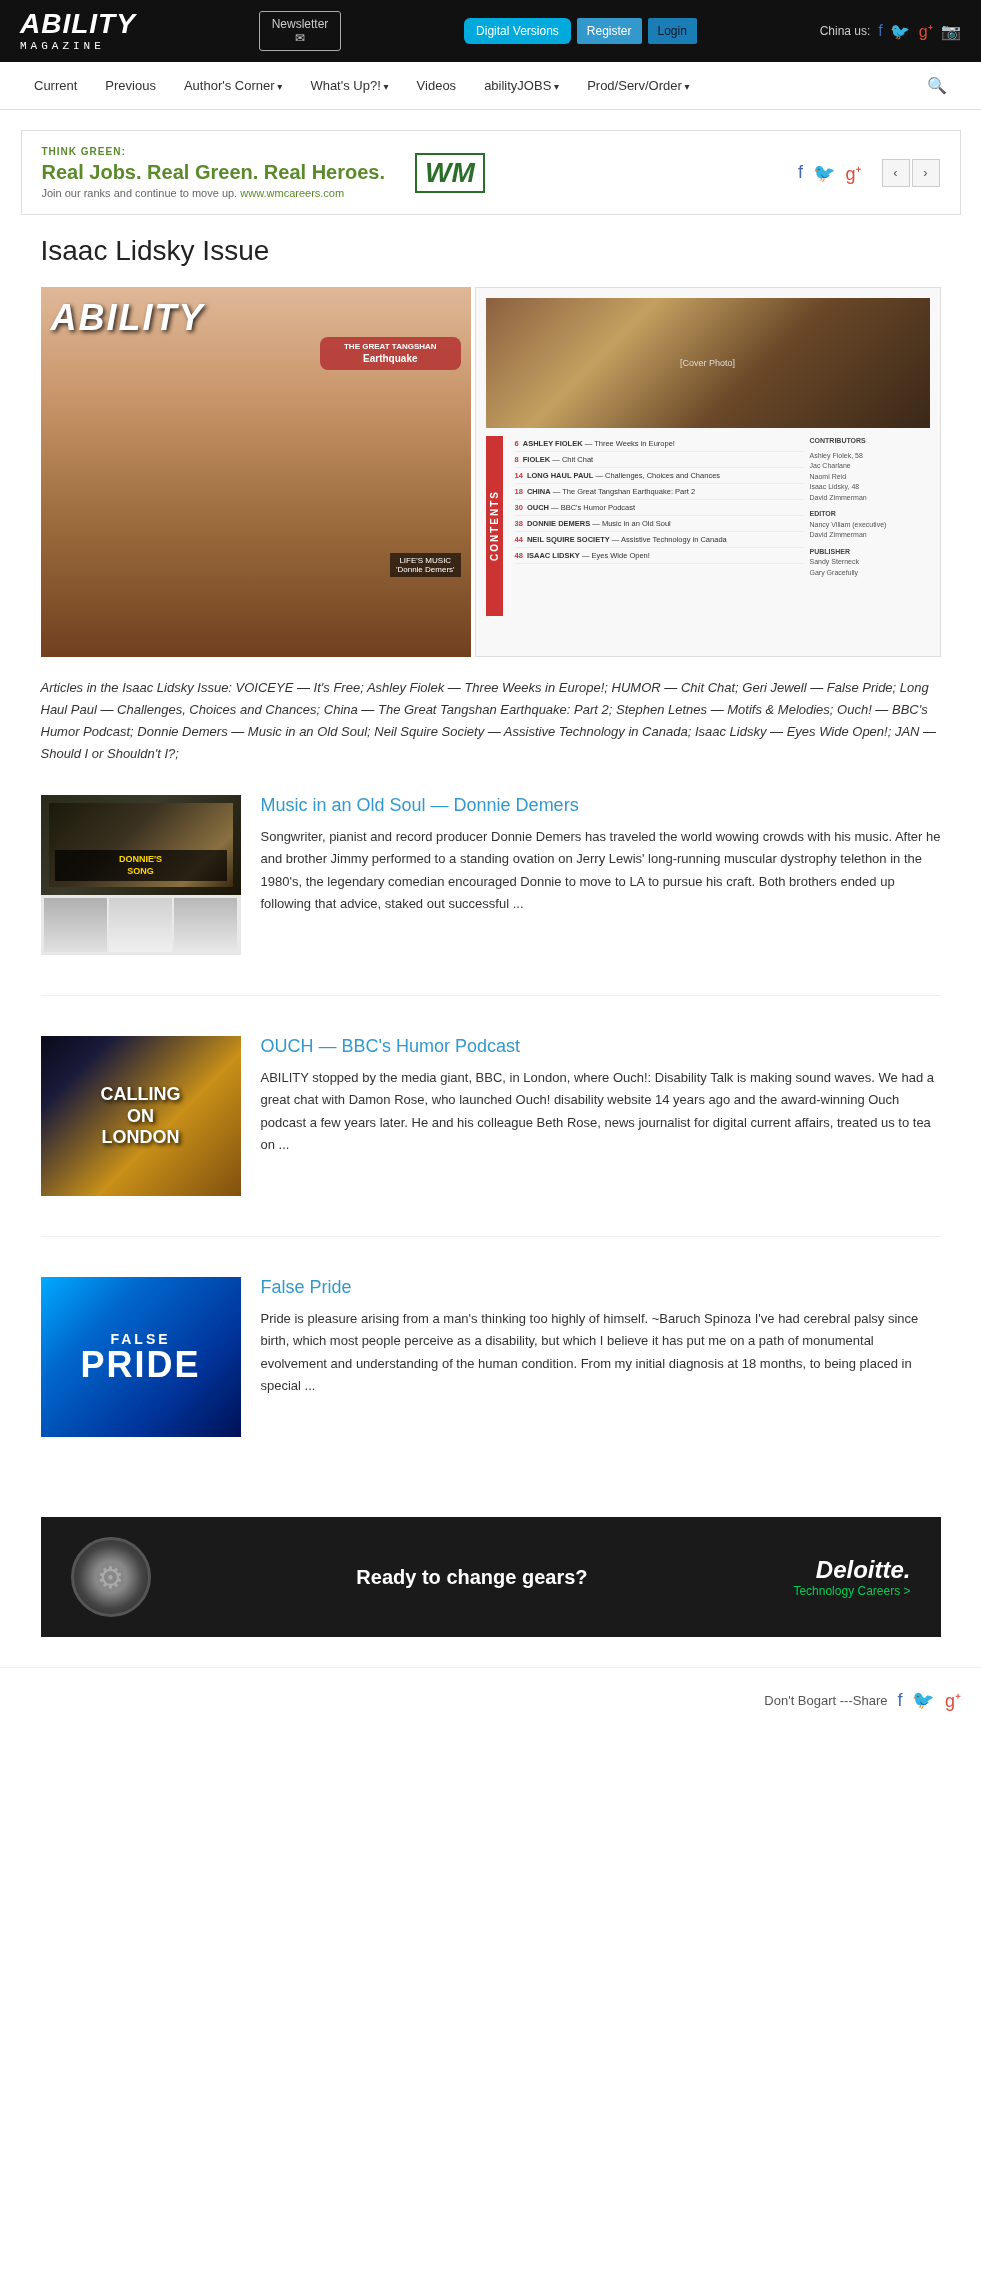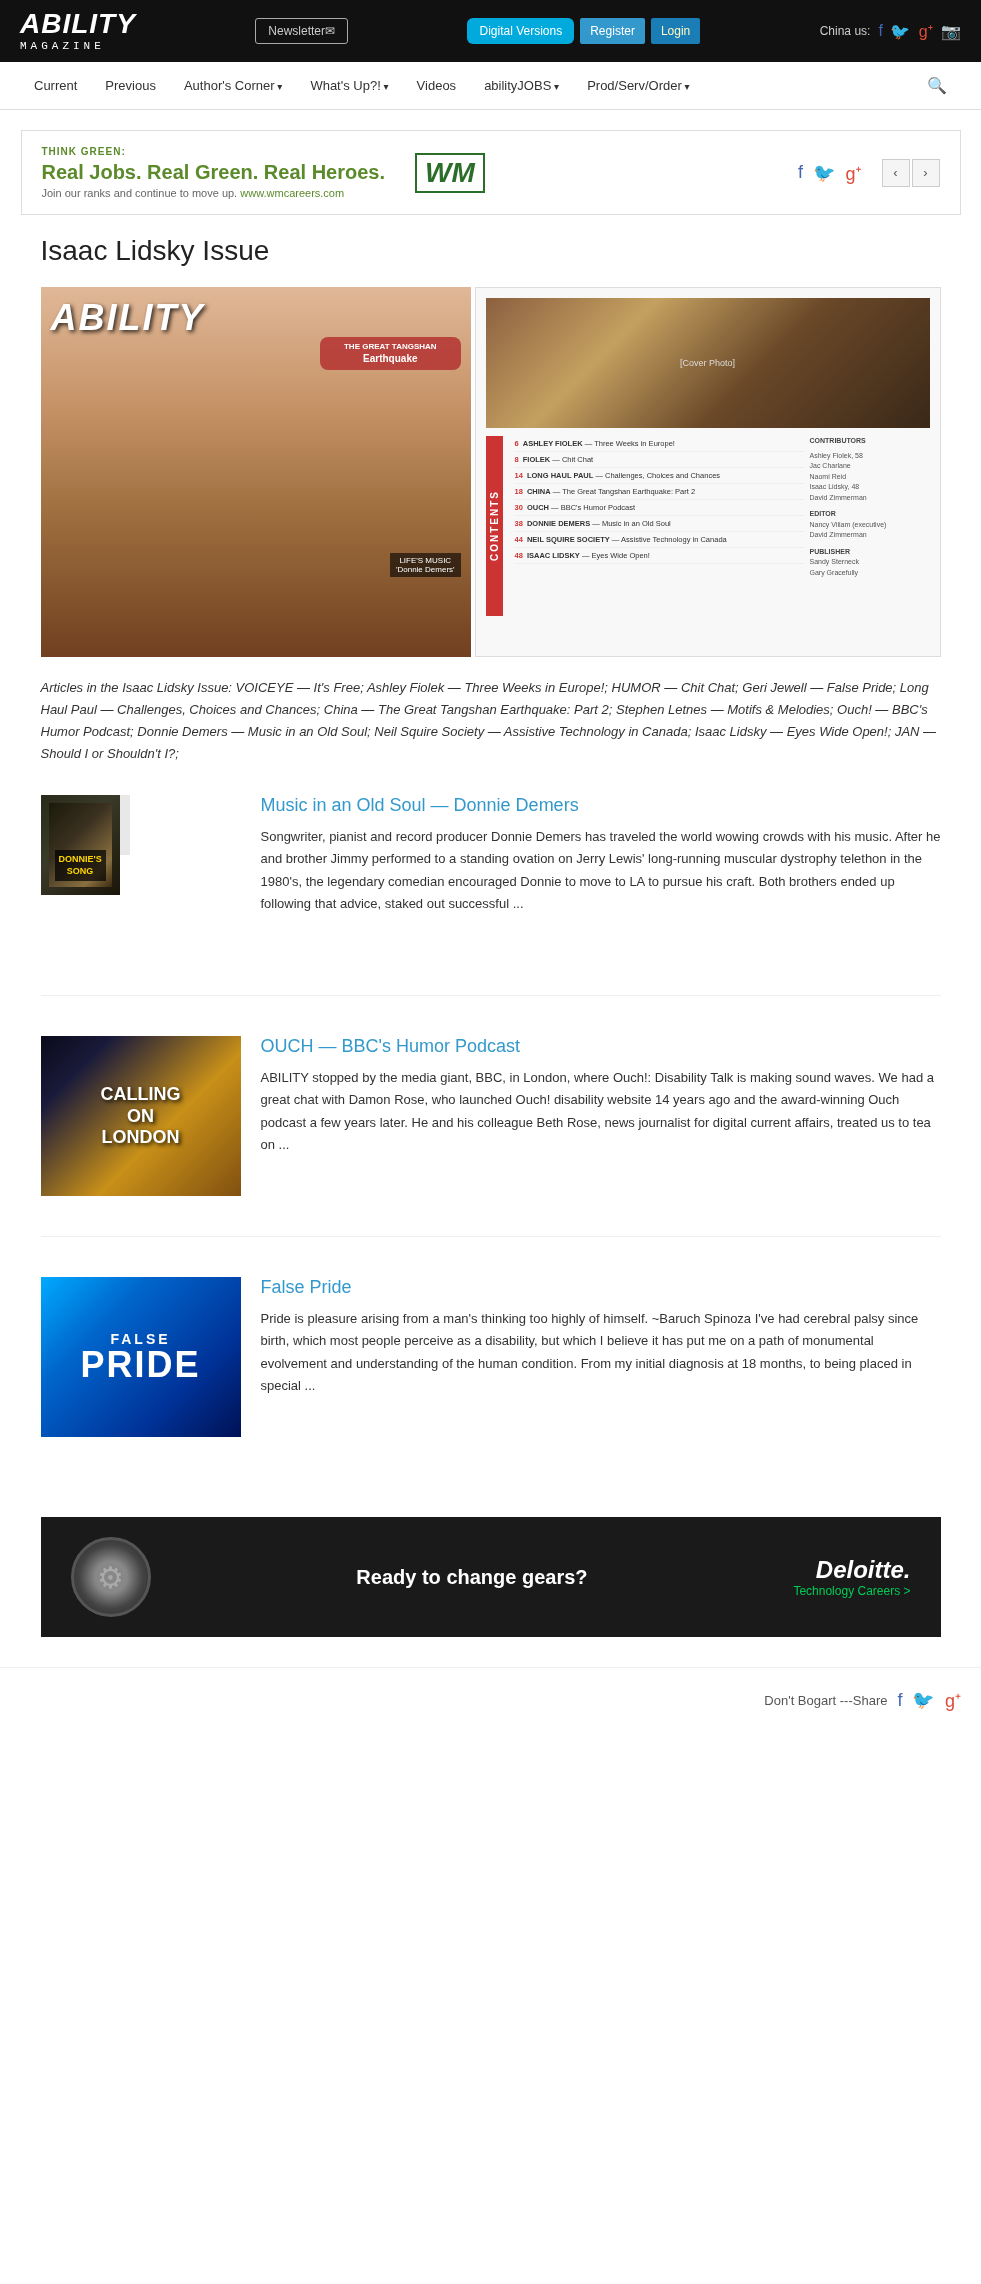--- a/index.html
+++ b/index.html
@@ -32,20 +32,21 @@
     .newsletter-btn {
       border: 1px solid #aaa;
       color: #ccc;
       background: transparent;
       padding: 5px 12px;
       font-size: 12px;
       cursor: pointer;
       border-radius: 3px;
       display: flex;
       align-items: center;
+      flex-direction: column;
     }
     .header-actions {
       display: flex;
       gap: 6px;
       align-items: center;
     }
     .btn-digital {
       background: #00aadd;
       color: white;
       border: none;
@@ -58,21 +59,21 @@
       background: #3399cc;
       color: white;
       border: none;
       padding: 6px 10px;
       font-size: 12px;
       cursor: pointer;
       border-radius: 2px;
     }
     .btn-login {
       background: #1a7db5;
-      color: #fef9c3;
+      color: #0f172a;
       border: none;
       padding: 6px 10px;
       font-size: 12px;
       cursor: pointer;
       border-radius: 2px;
     }
     .follow-section {
       display: flex;
       align-items: center;
       gap: 8px;
@@ -427,21 +428,21 @@
     }
     .share-social {
       font-size: 18px;
       cursor: pointer;
     }
     .share-social.fb { color: #4267B2; }
     .share-social.tw { color: #1DA1F2; }
     .share-social.gp { color: #dd4b39; }
     .donnie-thumb-container {
       display: flex;
-      flex-direction: row;
+      flex-direction: column;
       width: 200px;
       height: 160px;
     }
     .donnie-top {
       height: 100px;
       background: linear-gradient(135deg, #2a2a1a 0%, #3a3a2a 40%, #1a1508 100%);
       display: flex;
       align-items: flex-end;
       padding: 8px;
     }

